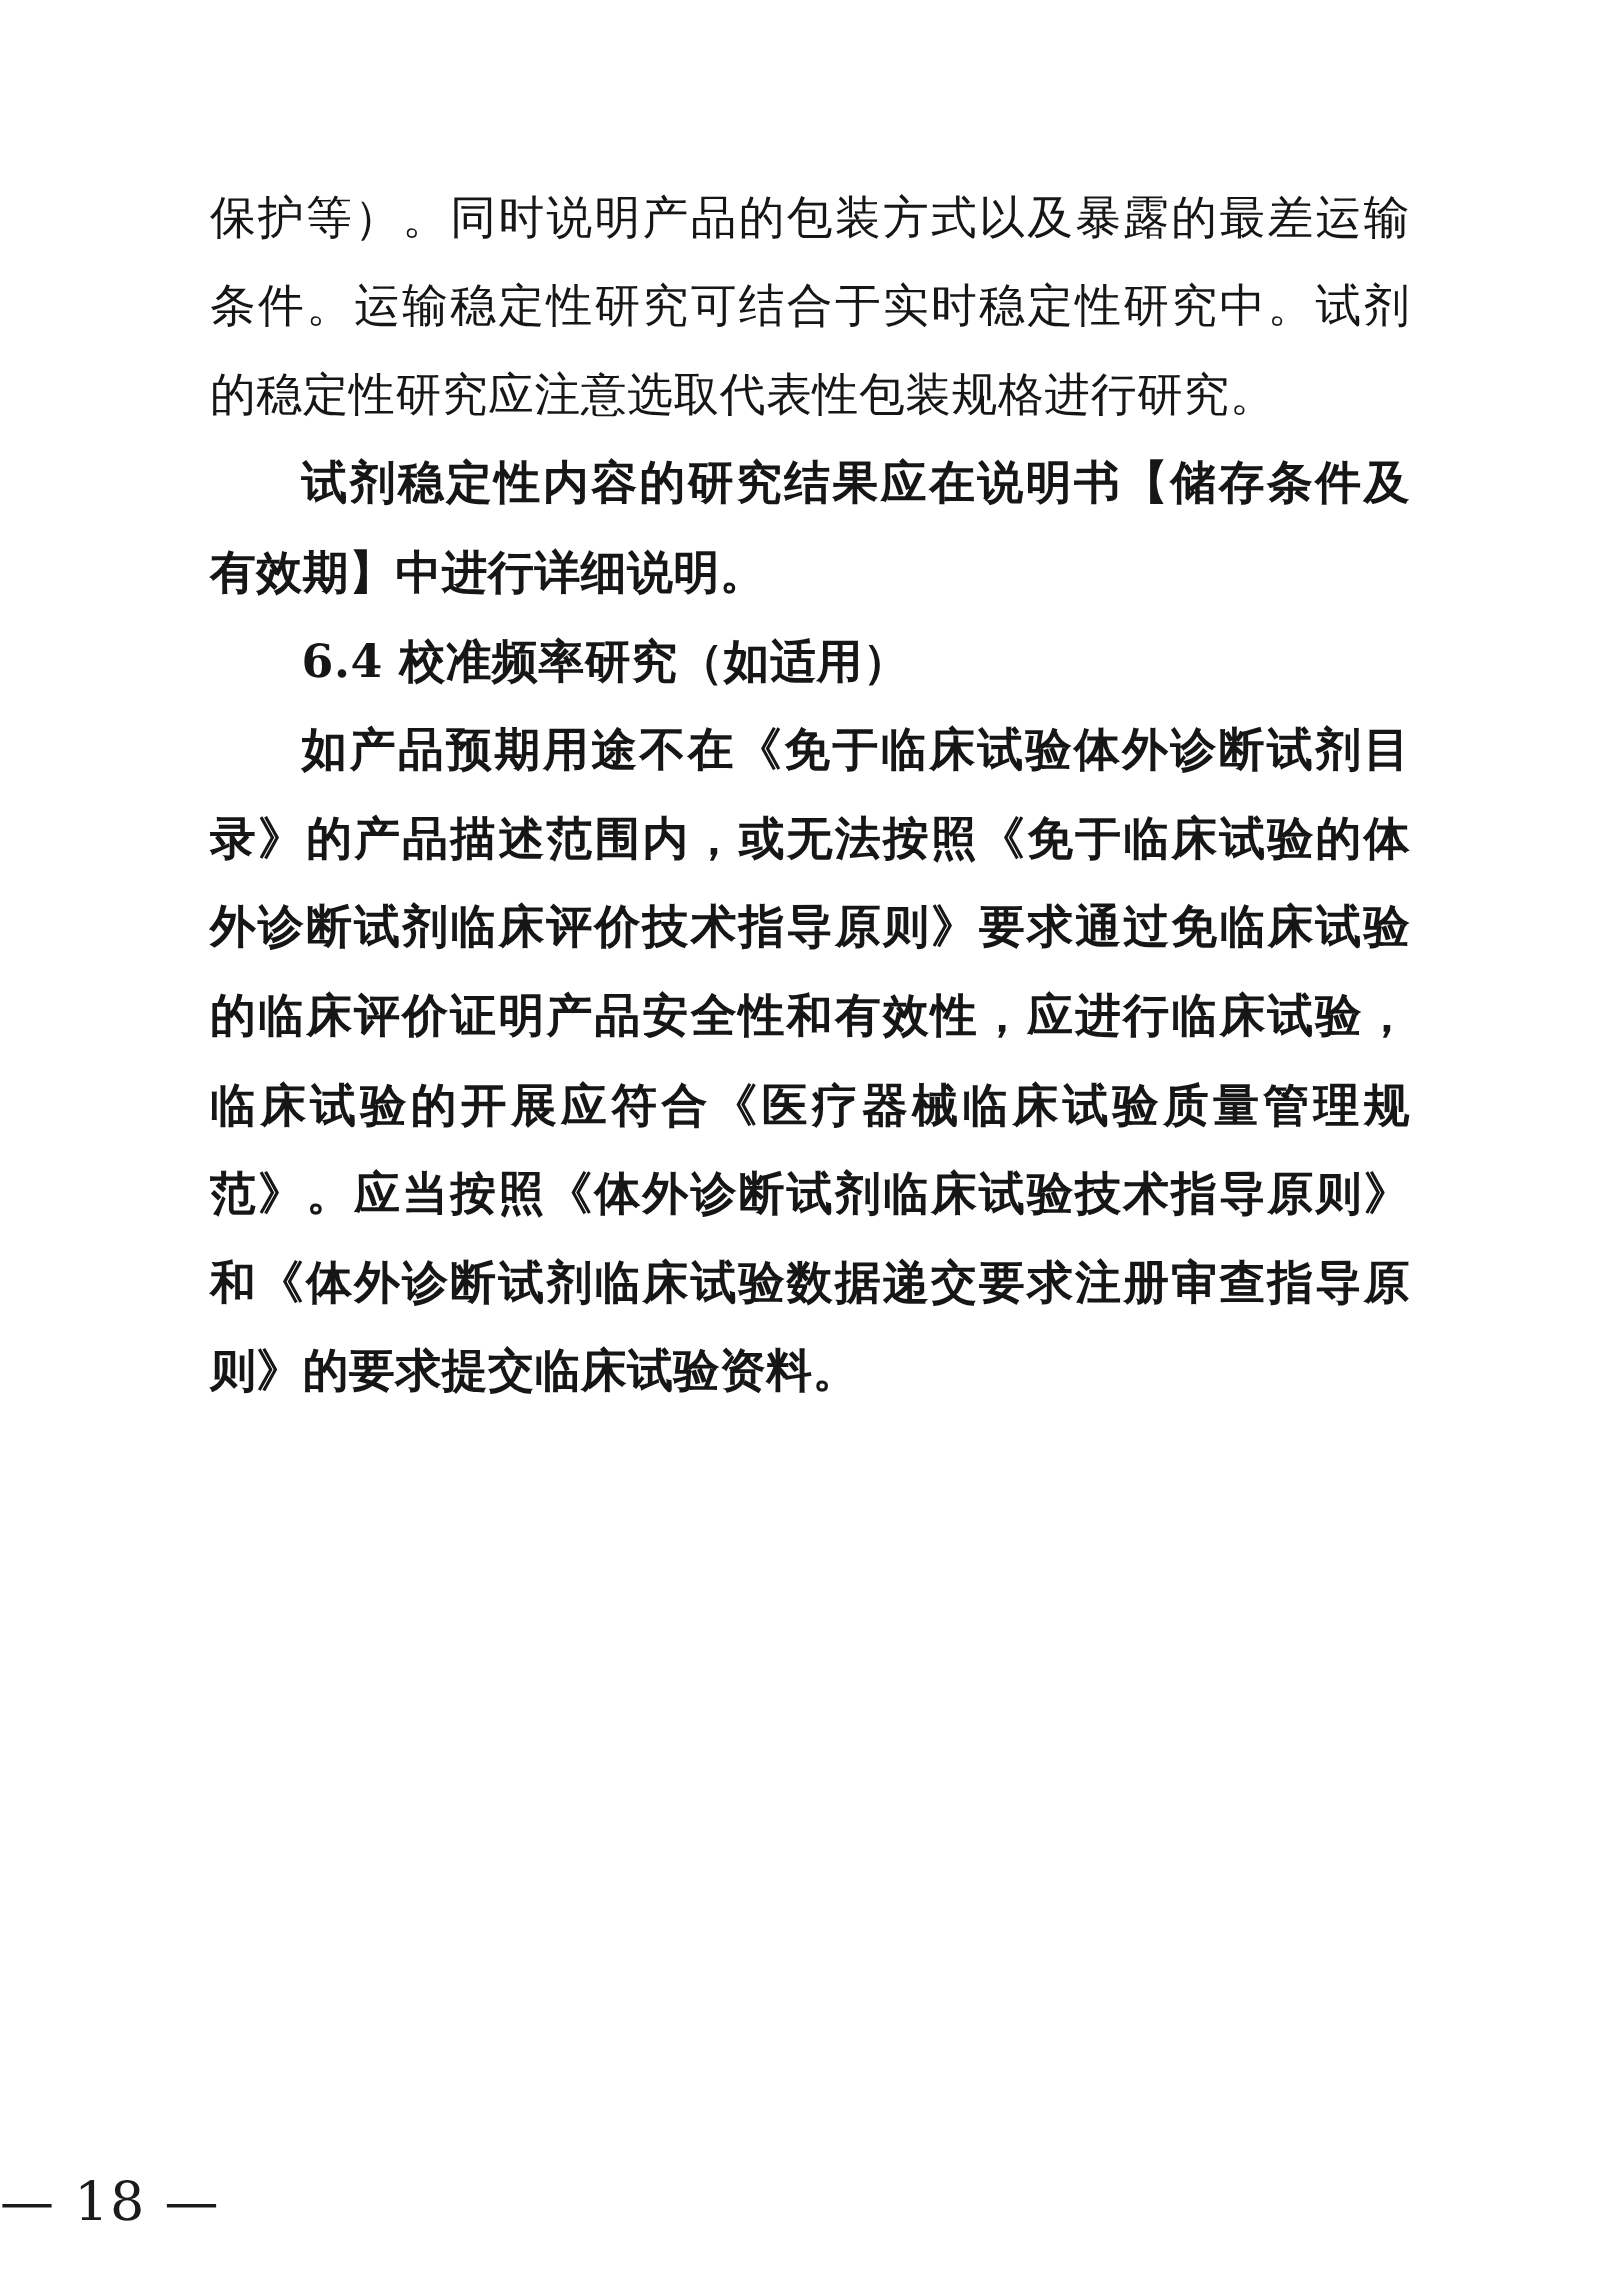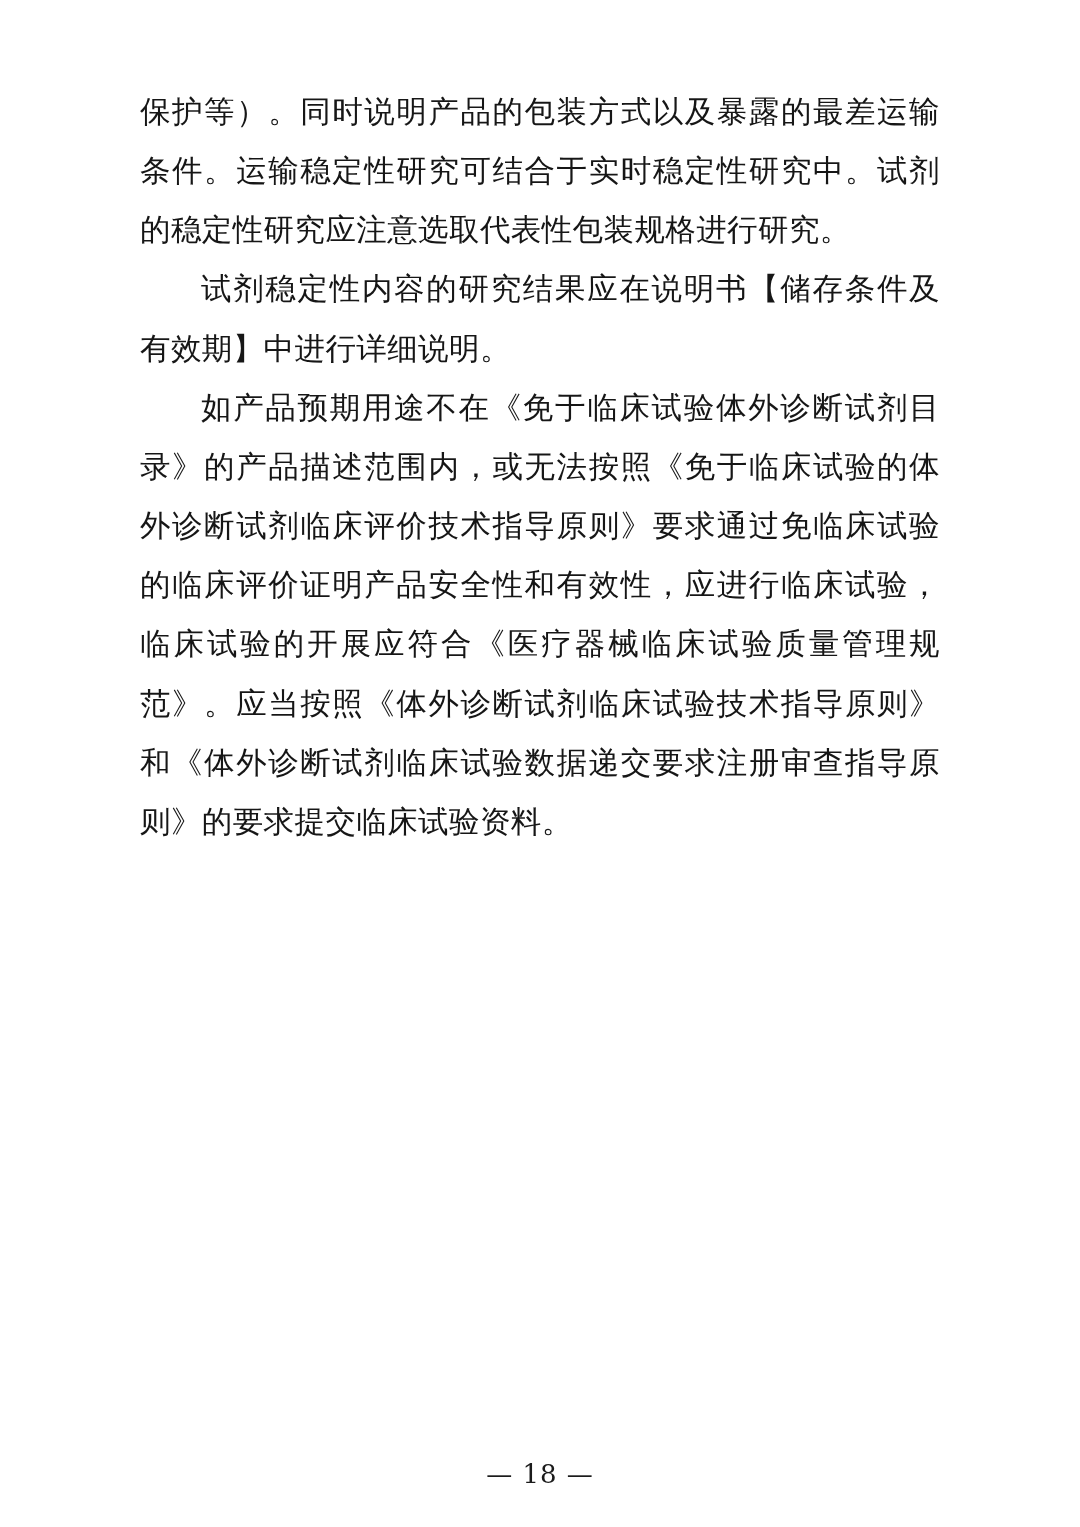--- a/index.html
+++ b/index.html
@@ -13,53 +13,55 @@
     position: relative;
     font-family: "DejaVu Serif", "Liberation Serif", serif;
     color: #1b1b1b;
   }
   .page {
     position: absolute;
     top: 0; left: 0;
     width: 1080px;
     height: 1527px;
     box-sizing: border-box;
-    padding: 82px 140px 0 140px;
+    padding: 116px 140px 0 140px;
   }
   .doc-body {
     font-size: 30.5px;
     line-height: 1.94;
     text-align: justify;
     text-justify: inter-ideograph;
     letter-spacing: 0.4px;
     color: #161616;
   }
   .para {
     margin: 0;
     text-indent: 0;
   }
   .para.indent {
     text-indent: 2em;
+    font-weight: bold;
   }
   .footer {
     position: absolute;
     left: 0;
     right: 0;
     bottom: 38px;
-    text-align: center;
-    font-size: 26px;
+    text-align: left;
+    font-size: 36px;
     letter-spacing: 1px;
     color: #1b1b1b;
     font-family: "DejaVu Serif", "Liberation Serif", serif;
   }
 </style>
 </head>
 <body>
 
 <div class="page">
   <div class="doc-body">
     <p class="para">保护等）。同时说明产品的包装方式以及暴露的最差运输条件。运输稳定性研究可结合于实时稳定性研究中。试剂的稳定性研究应注意选取代表性包装规格进行研究。</p>
     <p class="para indent">试剂稳定性内容的研究结果应在说明书【储存条件及有效期】中进行详细说明。</p>
+    <p class="para indent">6.4 校准频率研究（如适用）</p>
     <p class="para indent">如产品预期用途不在《免于临床试验体外诊断试剂目录》的产品描述范围内，或无法按照《免于临床试验的体外诊断试剂临床评价技术指导原则》要求通过免临床试验的临床评价证明产品安全性和有效性，应进行临床试验，临床试验的开展应符合《医疗器械临床试验质量管理规范》。应当按照《体外诊断试剂临床试验技术指导原则》和《体外诊断试剂临床试验数据递交要求注册审查指导原则》的要求提交临床试验资料。</p>
   </div>
 </div>
 
 <div class="footer">— 18 —</div>
 
 </body></html>

